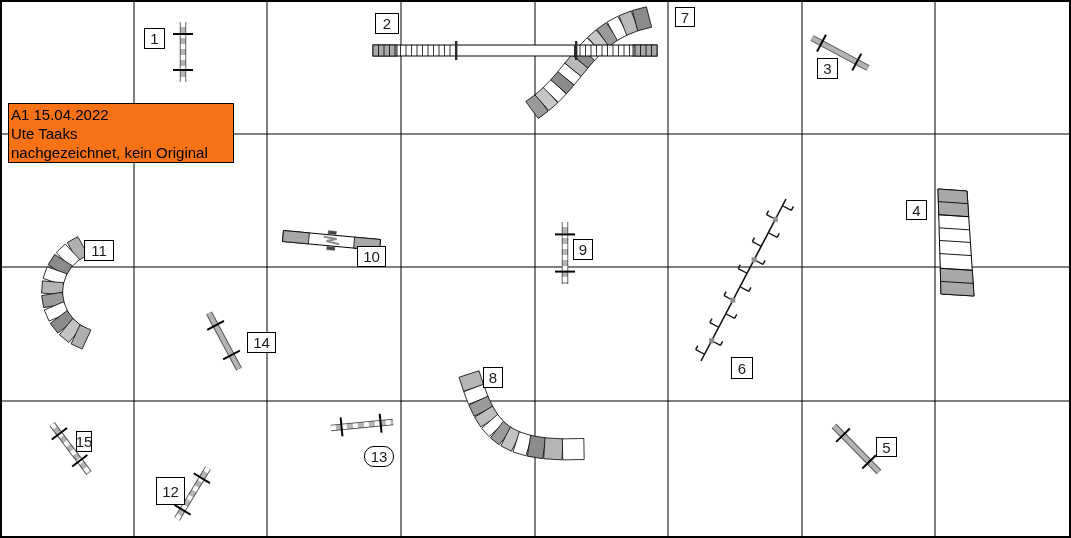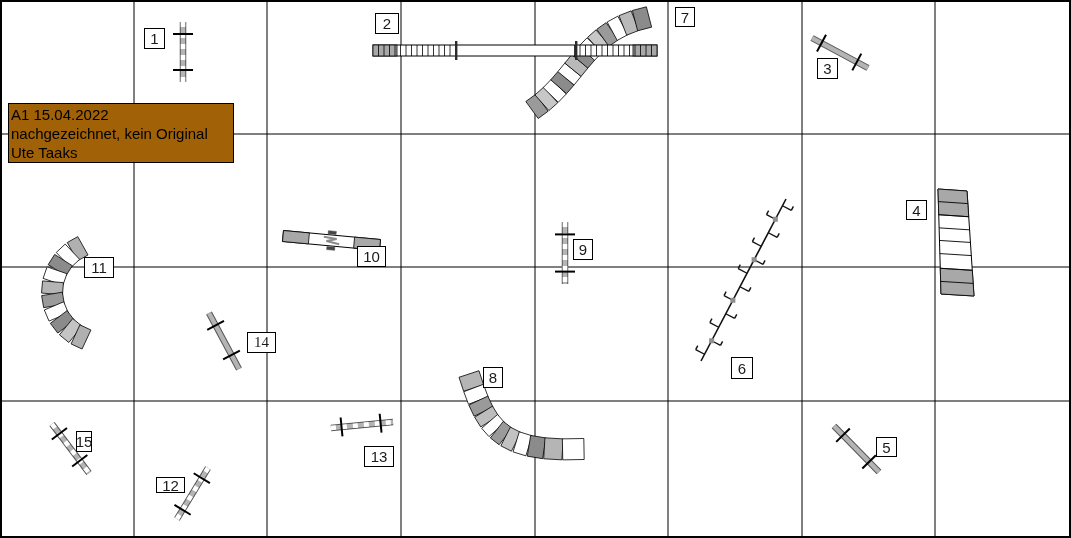--- a/index.html
+++ b/index.html
@@ -16,21 +16,21 @@
     position:absolute;
     background:#ffffff;
     border:1px solid #000;
     display:flex;align-items:center;justify-content:center;
     font-size:15px;color:#1a1a1a;
     box-sizing:border-box;
     z-index:3;
   }
   .info-box{
     position:absolute;
-    background:#a16207;
+    background:#f97316;
     border:1px solid #000;
     box-sizing:border-box;
     font-size:15px;color:#000;
     line-height:19px;
     padding:1px 14px 0 2px;
     z-index:4;
     white-space:nowrap;
   }
   .info-box div{display:block;}
 </style>
@@ -196,31 +196,31 @@
       <line x1="221.97405971527343" y1="318.8338965811035" x2="205.22594028472656" y2="327.8061034188965" stroke="#000000" stroke-width="2"></line>
       <line x1="237.87405971527343" y1="348.5138965811035" x2="221.12594028472657" y2="357.4861034188965" stroke="#000000" stroke-width="2"></line>
       <line x1="50" y1="422" x2="87" y2="471" stroke="#555555" stroke-width="6.5"></line>
       <line x1="50" y1="422" x2="87" y2="471" stroke="#b4b4b4" stroke-width="4.5"></line>
       <line x1="50" y1="422" x2="87" y2="471" stroke="#ffffff" stroke-width="4.5" stroke-dasharray="5 6"></line>
       <line x1="64.98139300484411" y1="426.0752746698116" x2="49.81860699515589" y2="437.5247253301884" stroke="#000000" stroke-width="2"></line>
       <line x1="85.33139300484412" y1="453.0252746698116" x2="70.16860699515588" y2="464.4747253301884" stroke="#000000" stroke-width="2"></line>
     </svg>
   <div class="info-box" style="left: 6px; top: 101px; width: 226px; height: 60px;">
     <div>A1 15.04.2022</div>
+    <div>Ute Taaks</div>
     <div>nachgezeichnet, kein Original</div>
-    <div>Ute Taaks</div>
   </div>
 <div class="obstacle-label" style="left: 142px; top: 26px; width: 21px; height: 21px;">1</div>
     <div class="obstacle-label" style="left: 373px; top: 11px; width: 24px; height: 21px;">2</div>
     <div class="obstacle-label" style="left: 815px; top: 56px; width: 21px; height: 21px;">3</div>
     <div class="obstacle-label" style="left: 904px; top: 198px; width: 21px; height: 20px;">4</div>
     <div class="obstacle-label" style="left: 874px; top: 435px; width: 21px; height: 20px;">5</div>
     <div class="obstacle-label" style="left: 729px; top: 355px; width: 22px; height: 22px;">6</div>
     <div class="obstacle-label" style="left: 673px; top: 5px; width: 20px; height: 20px;">7</div>
     <div class="obstacle-label" style="left: 481px; top: 365px; width: 20px; height: 21px;">8</div>
     <div class="obstacle-label" style="left: 571px; top: 237px; width: 20px; height: 21px;">9</div>
     <div class="obstacle-label" style="left: 355px; top: 244px; width: 29px; height: 21px;">10</div>
-    <div class="obstacle-label" style="left: 82px; top: 255px; width: 30px; height: 21px;">11</div>
-    <div class="obstacle-label" style="left: 154px; top: 475px; width: 29px; height: 16px;">12</div>
-    <div class="obstacle-label" style="left: 362px; top: 444px; width: 30px; height: 21px;">13</div>
-    <div class="obstacle-label" style="left: 245px; top: 330px; width: 29px; height: 21px; font-family: Liberation Serif, serif;">14</div>
+    <div class="obstacle-label" style="left: 82px; top: 238px; width: 30px; height: 21px;">11</div>
+    <div class="obstacle-label" style="left: 154px; top: 475px; width: 29px; height: 28px;">12</div>
+    <div class="obstacle-label" style="left: 362px; top: 444px; width: 30px; height: 21px; border-radius: 10px;">13</div>
+    <div class="obstacle-label" style="left: 245px; top: 330px; width: 29px; height: 21px;">14</div>
     <div class="obstacle-label" style="left: 74px; top: 429px; width: 16px; height: 21px;">15</div>
   </div>
 
 </body></html>

